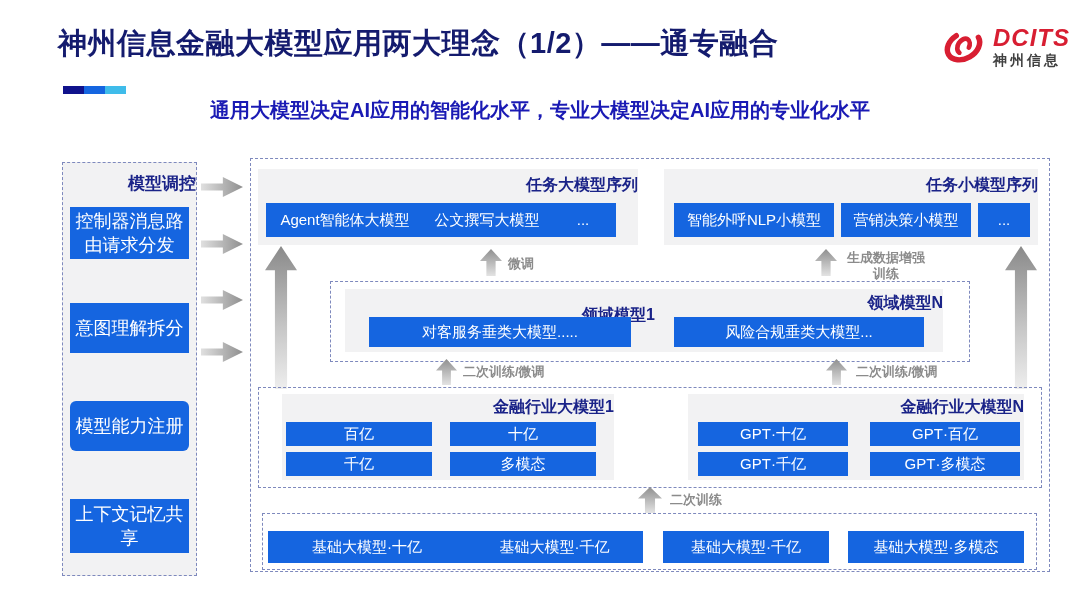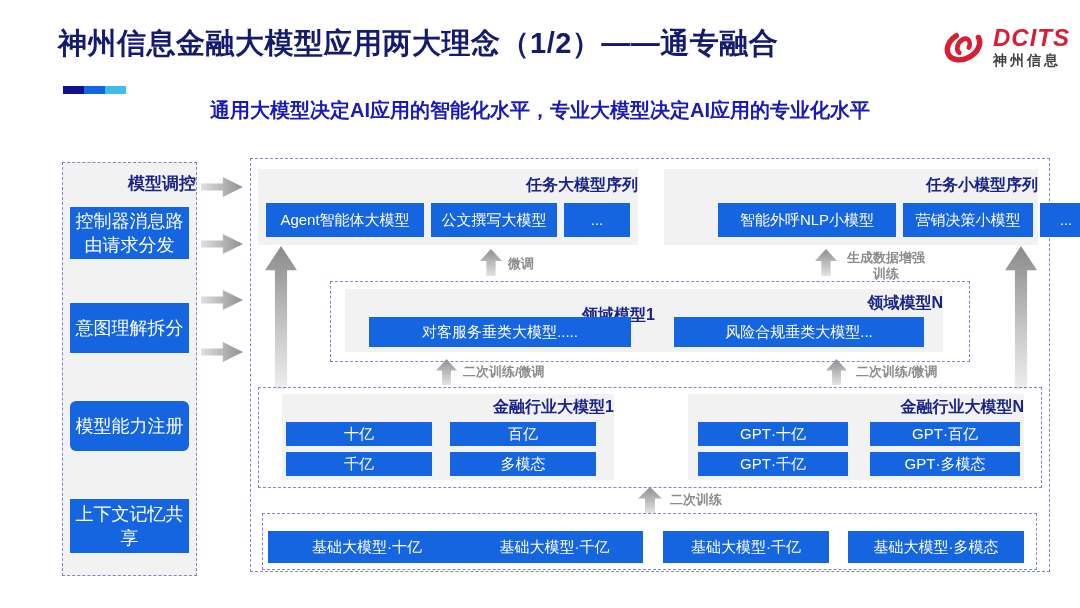--- a/index.html
+++ b/index.html
@@ -86,31 +86,31 @@
 
   <div class="abs arr-right" style="left:201px;top:176px;width:42px;height:22px;"></div>
   <div class="abs arr-right" style="left:201px;top:233px;width:42px;height:22px;"></div>
   <div class="abs arr-right" style="left:201px;top:289px;width:42px;height:22px;"></div>
   <div class="abs arr-right" style="left:201px;top:341px;width:42px;height:22px;"></div>
 
   <div class="abs dashedbox" style="left:250px;top:158px;width:798px;height:412px;"></div>
 
   <div class="abs graypanel" style="left:258px;top:169px;width:380px;height:76px;">
     <div class="panel-h" style="margin-top:6px;">任务大模型序列</div>
-    <div class="btnrow" style="left:8px;top:34px;gap:7px;">
+    <div class="btnrow" style="left:8px;top:34px;gap:0;">
       <div class="bluebtn" style="width:158px;height:34px;">Agent智能体大模型</div>
       <div class="bluebtn" style="width:126px;height:34px;">公文撰写大模型</div>
       <div class="bluebtn" style="width:66px;height:34px;">...</div>
     </div>
   </div>
 
   <div class="abs graypanel" style="left:664px;top:169px;width:374px;height:76px;">
     <div class="panel-h" style="margin-top:6px;">任务小模型序列</div>
     <div class="btnrow" style="left:10px;top:34px;gap:7px;">
-      <div class="bluebtn" style="width:178px;height:34px;margin-left:44px;">智能外呼NLP小模型</div>
+      <div class="bluebtn" style="width:160px;height:34px;">智能外呼NLP小模型</div>
       <div class="bluebtn" style="width:130px;height:34px;">营销决策小模型</div>
       <div class="bluebtn" style="width:52px;height:34px;">...</div>
     </div>
   </div>
 
   <div class="abs arr-up" style="left:480px;top:249px;width:22px;height:27px;"></div>
   <div class="abs flowlabel" style="left:508px;top:255px;">微调</div>
 
   <div class="abs arr-up" style="left:815px;top:249px;width:22px;height:27px;"></div>
   <div class="abs flowlabel wrap" style="left:843px;top:250px;width:86px;">生成数据增强训练</div>
@@ -134,22 +134,22 @@
   <div class="abs flowlabel" style="left:463px;top:363px;">二次训练/微调</div>
 
   <div class="abs arr-up" style="left:826px;top:359px;width:21px;height:26px;"></div>
   <div class="abs flowlabel" style="left:856px;top:363px;">二次训练/微调</div>
 
   <div class="abs dashedbox" style="left:258px;top:387px;width:782px;height:99px;background:transparent;"></div>
 
   <div class="abs graypanel" style="left:282px;top:394px;width:332px;height:86px;">
     <div class="panel-h" style="margin-top:3px;">金融行业大模型1</div>
     <div class="grid2" style="left:4px;top:28px;grid-template-columns:146px 146px;column-gap:18px;">
+      <div class="bluebtn">百亿</div>
       <div class="bluebtn">十亿</div>
-      <div class="bluebtn">百亿</div>
       <div class="bluebtn">千亿</div>
       <div class="bluebtn">多模态</div>
     </div>
   </div>
 
   <div class="abs graypanel" style="left:688px;top:394px;width:336px;height:86px;">
     <div class="panel-h" style="margin-top:3px;">金融行业大模型N</div>
     <div class="grid2" style="left:10px;top:28px;grid-template-columns:150px 150px;column-gap:22px;">
       <div class="bluebtn">GPT·十亿</div>
       <div class="bluebtn">GPT·百亿</div>

